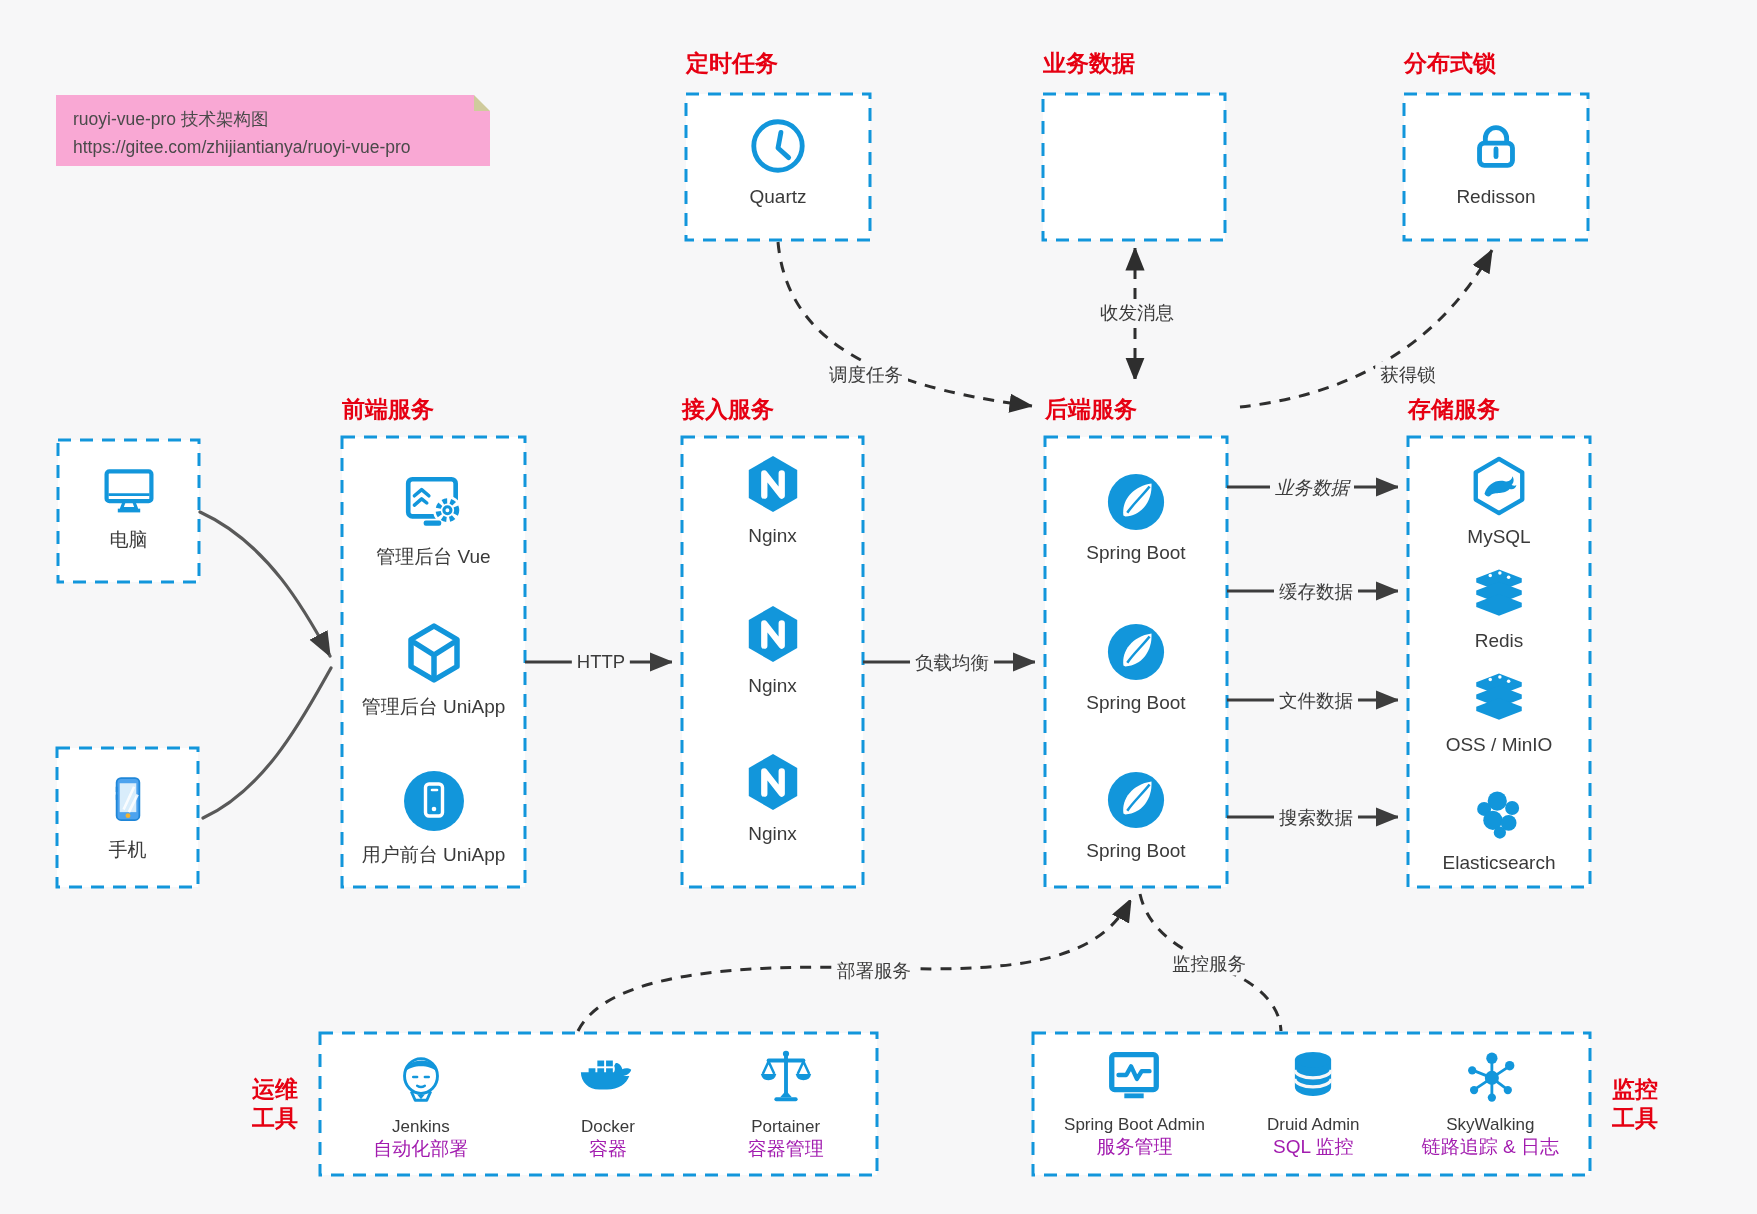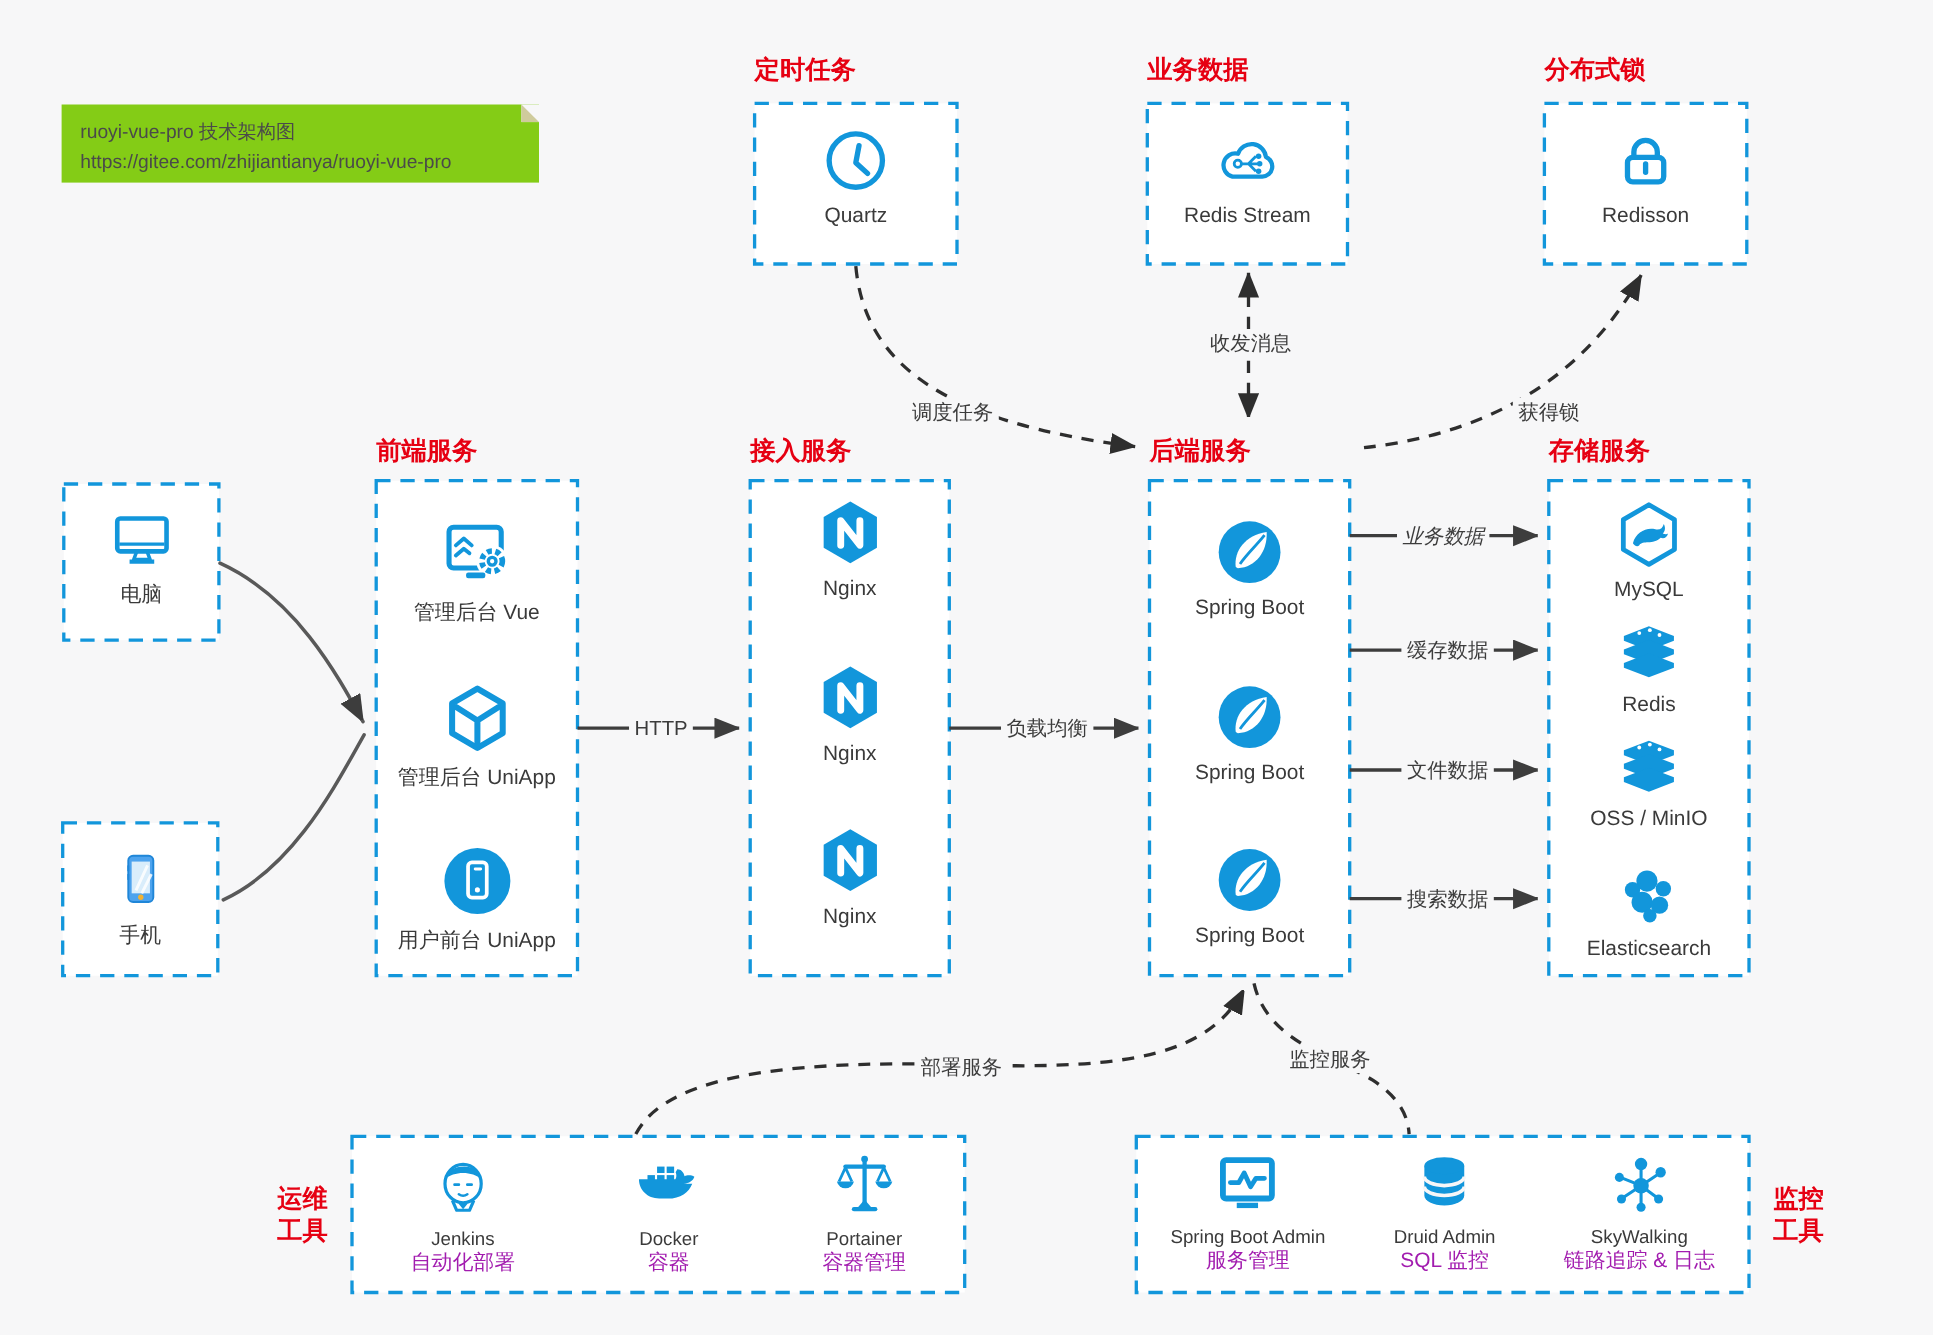--- a/index.html
+++ b/index.html
@@ -1,21 +1,21 @@
 <!DOCTYPE html>
 <html><head>
 <meta charset="utf-8">
 <style>
   html,body{margin:0;padding:0;background:#f7f7f8;}
   .canvas{position:relative;width:1757px;height:1214px;background:#f7f7f8;overflow:hidden;
           font-family:"Liberation Sans","DejaVu Sans",sans-serif;color:#3a3a3a;}
   svg.wires{position:absolute;left:0;top:0;z-index:1;}
   .layer{position:absolute;left:0;top:0;width:100%;height:100%;z-index:2;}
   .abs{position:absolute;box-sizing:border-box;}
-  .note{background:#84cc16;padding:10px 0 10px 17px;font-size:17.5px;line-height:28px;color:#4a4a4a;}
+  .note{background:#f9a8d4;padding:10px 0 10px 17px;font-size:17.5px;line-height:28px;color:#4a4a4a;}
   .note .fold{position:absolute;top:0;right:0;width:0;height:0;
               border-top:16px solid #f7f7f8;border-left:16px solid #cfcb9c;}
   .red-title{color:#e60012;font-weight:bold;font-size:23px;text-align:left;white-space:nowrap;}
   .side-title{color:#e60012;font-weight:bold;font-size:23px;line-height:29px;text-align:center;white-space:nowrap;}
   .svc-item{position:absolute;left:0;width:100%;display:flex;flex-direction:column;align-items:center;}
   .svc-label{font-size:19px;color:#3a3a3a;margin-top:9px;white-space:nowrap;}
   .top-item{display:flex;flex-direction:column;align-items:center;padding-top:21px;}
   .client-item{display:flex;flex-direction:column;align-items:center;padding-top:22px;}
   .bottom-panel{display:flex;flex-direction:row;justify-content:space-around;align-items:flex-start;padding-top:13px;}
   .tool-item{display:flex;flex-direction:column;align-items:center;}
@@ -99,33 +99,20 @@
     <div class="abs top-item" style="left:686px;top:94px;width:184px;height:146px;">
       <span class="icon">
         <svg width="62" height="62" viewBox="0 0 64 64">
             <circle cx="32" cy="32" r="25" fill="none" stroke="#1296db" stroke-width="5"></circle>
             <path d="M35 18 L32 34 L43 44" fill="none" stroke="#1296db" stroke-width="5" stroke-linecap="round" stroke-linejoin="round"></path>
           </svg>
       </span>
       <span class="svc-label">Quartz</span>
     </div>
 
-    <div class="abs top-item" style="left:1043px;top:94px;width:182px;height:146px;">
-      <span class="icon">
-        <svg width="64" height="62" viewBox="0 0 64 64">
-          <path d="M18 47 h28 a9.5 9.5 0 0 0 3.4 -18.3 a13.5 13.5 0 0 0 -26.2 -3.1 a10.8 10.8 0 0 0 -5.2 21.4 Z" fill="none" stroke="#1296db" stroke-width="4" stroke-linejoin="round"></path>
-          <circle cx="23" cy="35" r="3.4" fill="none" stroke="#1296db" stroke-width="2.6"></circle>
-          <path d="M26 35 H33 M33 35 L40 28 M33 35 H41 M33 35 L40 42" stroke="#1296db" stroke-width="2.6" fill="none"></path>
-          <circle cx="42.5" cy="28" r="2.6" fill="#1296db"></circle>
-            <circle cx="43.5" cy="35" r="2.6" fill="#1296db"></circle>
-            <circle cx="42.5" cy="42" r="2.6" fill="#1296db"></circle>
-        </svg>
-      </span>
-      <span class="svc-label">Redis Stream</span>
-    </div>
 
     <div class="abs top-item" style="left:1404px;top:94px;width:184px;height:146px;">
       <span class="icon">
         <svg width="62" height="62" viewBox="0 0 64 64">
           <path d="M21 29 v-5 a11 11 0 0 1 22 0 v5" fill="none" stroke="#1296db" stroke-width="5"></path>
           <rect x="15" y="29" width="34" height="23" rx="5" fill="none" stroke="#1296db" stroke-width="5"></rect>
           <path d="M32 35 v8" stroke="#1296db" stroke-width="5" stroke-linecap="round"></path>
         </svg>
       </span>
       <span class="svc-label">Redisson</span>

